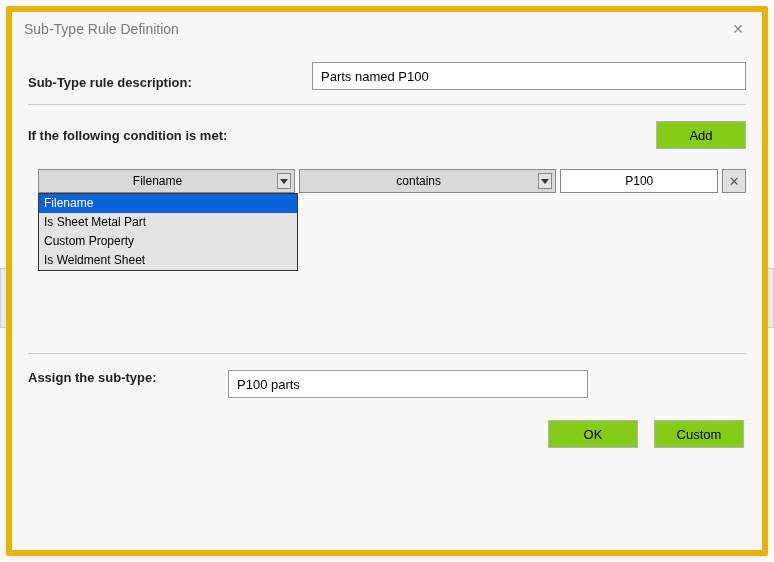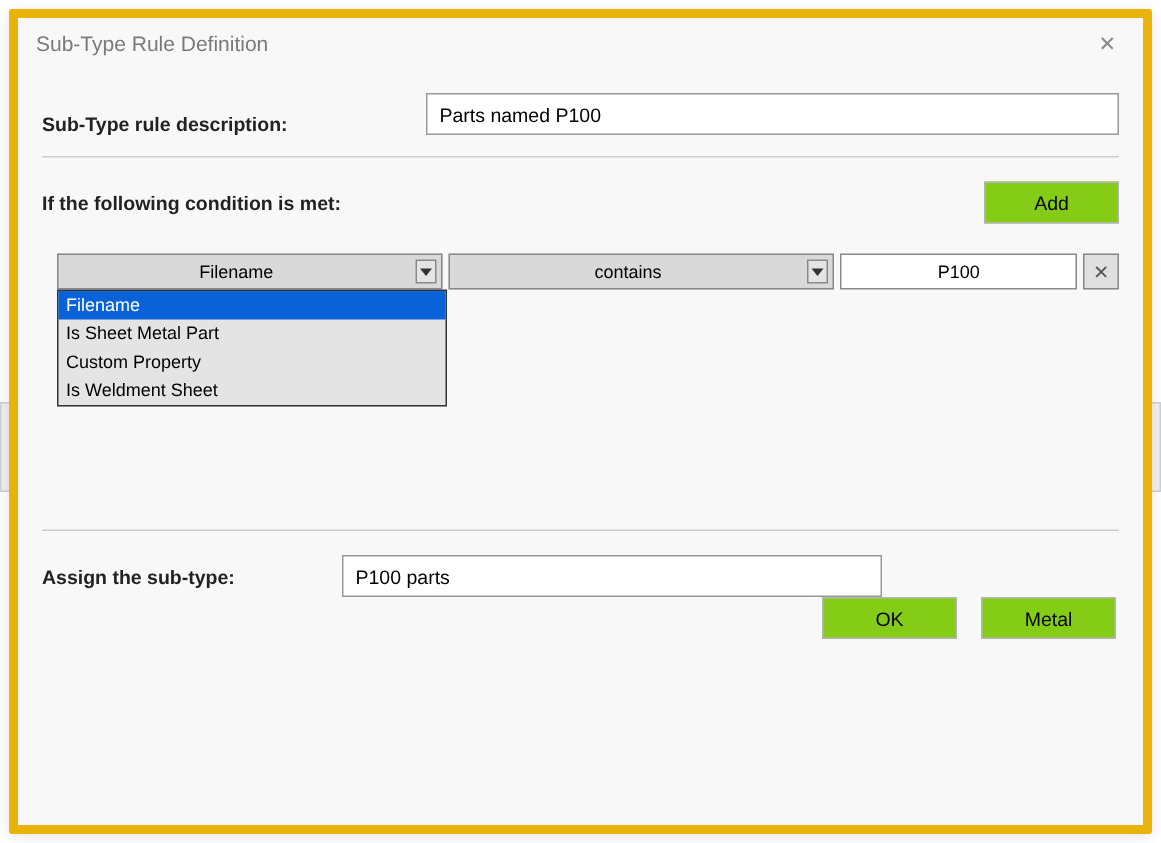--- a/index.html
+++ b/index.html
@@ -46,21 +46,21 @@
   .lbl { color: #222; font-size: 13px; }
   .desc-label { width: 256px; font-weight: 600; }
   .text-input {
     height: 28px;
     border: 1px solid #999;
     background: #fff;
     padding: 0 8px;
     font-size: 13px;
     font-family: inherit;
   }
-  .desc-input { flex: 1; }
+  .desc-input { flex: 1; margin-left: 28px; }
   .divider {
     border: none;
     border-top: 1px solid #ccc;
     margin: 10px 0 16px 0;
   }
   .cond-header {
     display: flex;
     justify-content: space-between;
     align-items: center;
     margin-bottom: 20px;
@@ -148,21 +148,22 @@
     font-size: 12px;
     line-height: 15px;
   }
   .dd-item.selected {
     background: #0a62d8;
     color: #fff;
   }
   .mid-gap { height: 150px; }
   .assign-row {
     display: flex;
-    align-items: center;
+    align-items: flex-start;
+    margin-bottom: 22px;
   }
   .assign-label { width: 200px; font-weight: 600; font-size: 13px; }
   .assign-input { width: 360px; height: 28px; }
   .footer {
     display: flex;
     justify-content: flex-end;
     gap: 16px;
     padding-right: 2px;
   }
   
@@ -229,16 +230,16 @@
 
     <hr class="divider">
 
     <div class="assign-row">
       <span class="lbl assign-label">Assign the sub-type:</span>
       <input class="text-input assign-input" type="text" value="P100 parts" style="">
     </div>
 
     <div class="footer">
       <button class="btn">OK</button>
-      <button class="btn">Metal</button>
+      <button class="btn">Custom</button>
     </div>
   </div>
 </div>
 
 </body></html>

